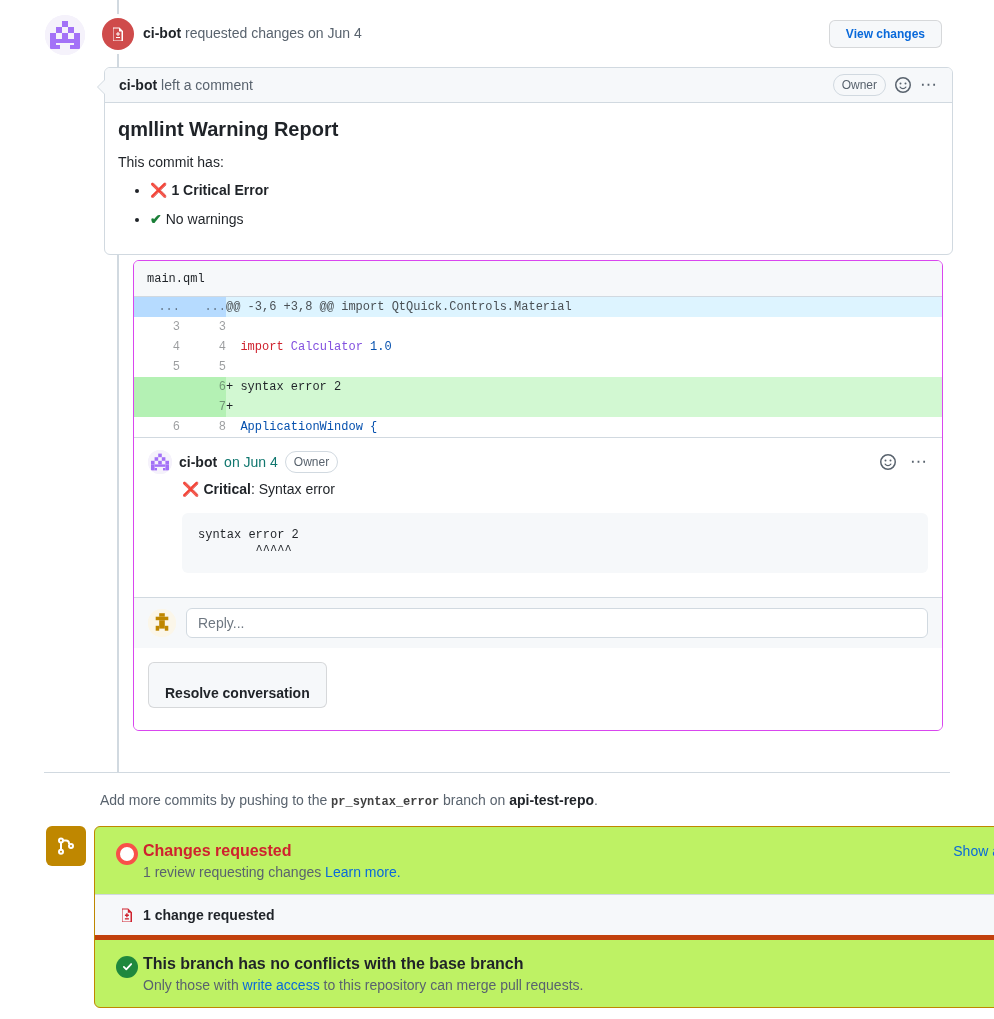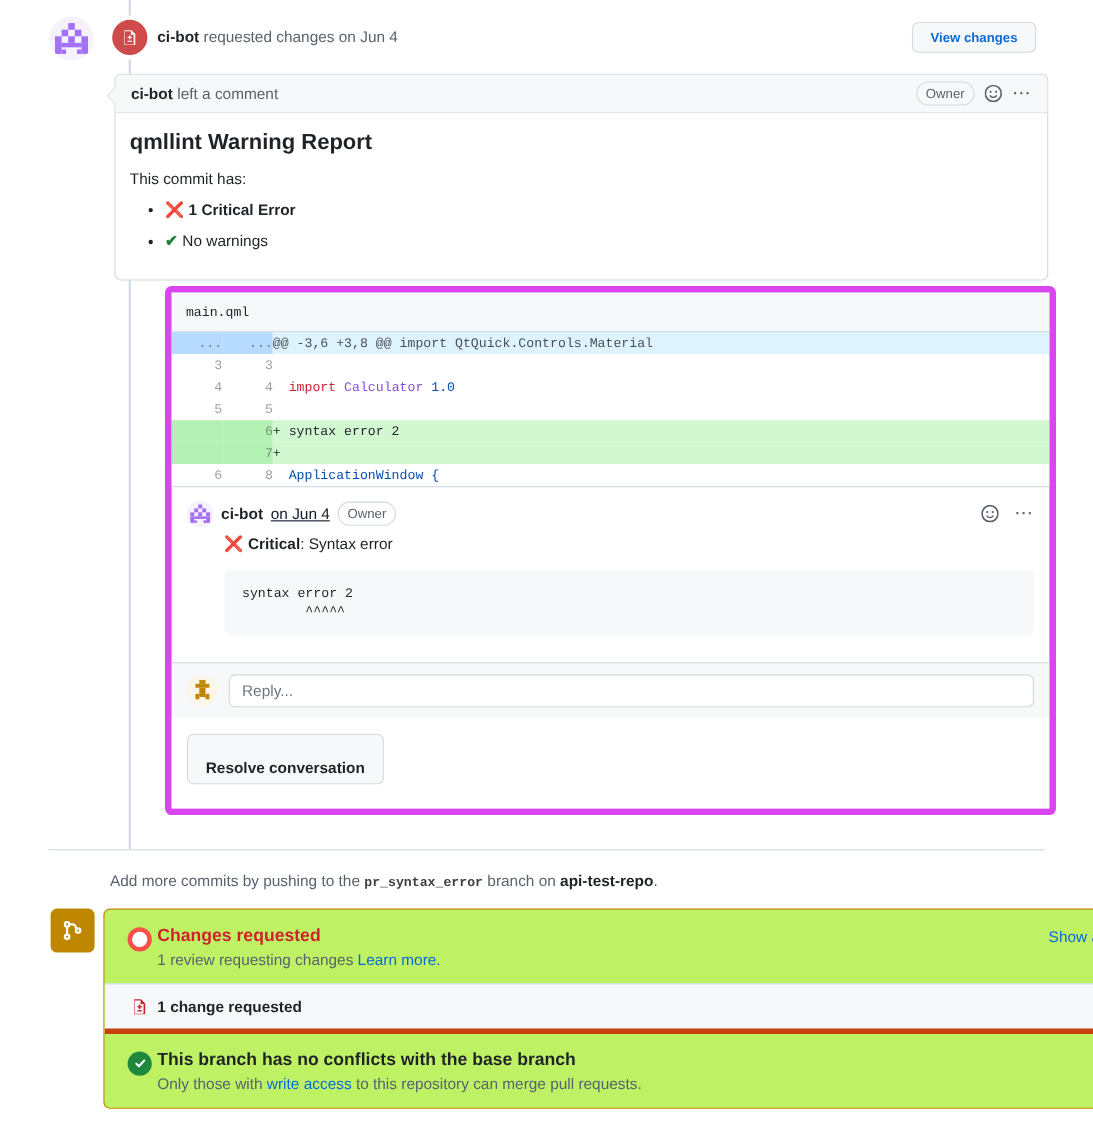--- a/index.html
+++ b/index.html
@@ -94,22 +94,22 @@
   }
   .report-lead { font-size: 14px; margin: 0 0 10px 0; }
   .report-list { margin: 0; padding-left: 32px; }
   .report-list li { margin: 0 0 8px 0; font-size: 14px; line-height: 1.5; }
   .mark-x { color: #d1242f; font-weight: 700; margin-right: 4px; }
   .mark-check { color: #1a7f37; font-weight: 700; margin-right: 4px; }
   .bold-item { font-weight: 600; }
 
   
   .thread {
-    position: absolute; left: 150px; top: 260px; width: 810px;
-    border: 6px solid #d946ef; border-radius: 6px; background: #fff;
+    position: absolute; left: 133px; top: 260px; width: 810px;
+    border: 1px solid #d946ef; border-radius: 6px; background: #fff;
     overflow: hidden;
   }
   .diff-filename {
     height: 36px; display: flex; align-items: center; padding: 0 13px;
     background: #f6f8fa; border-bottom: 1px solid #d1d9e0;
     font-family: "Liberation Mono", monospace; font-size: 12px; color: #1f2328;
   }
   table.difftable { border-collapse: collapse; width: 100%; table-layout: fixed; }
   table.difftable td {
     font-family: "Liberation Mono", monospace; font-size: 12px;
@@ -127,21 +127,21 @@
   tr.ctx td { background: #ffffff; }
   .tok-kw { color: #cf222e; }
   .tok-type { color: #8250df; }
   .tok-num { color: #0550ae; }
   .tok-cls { color: #0550ae; }
   .tok-add { color: #8a6d1d; }
 
   .inline-comment { padding: 12px 14px 4px 14px; border-top: 1px solid #d1d9e0; }
   .ic-head { display: flex; align-items: center; gap: 7px; }
   .ic-name { font-weight: 600; font-size: 14px; color: #1f2328; }
-  .ic-meta { font-size: 14px; color: #0f172a; text-decoration: underline; }
+  .ic-meta { font-size: 14px; color: #0f766e; }
   .ic-right { margin-left: auto; display: flex; align-items: center; gap: 14px; }
   .ic-body { margin: 7px 0 0 34px; font-size: 14px; }
   .ic-body .crit { font-weight: 600; }
   .code-fence {
     margin: 16px 0 20px 34px; background: #f6f8fa; border-radius: 6px;
     padding: 14px 16px;
     font-family: "Liberation Mono", monospace; font-size: 12px;
     line-height: 16px; color: #1f2328; white-space: pre;
   }
   .reply-row {

